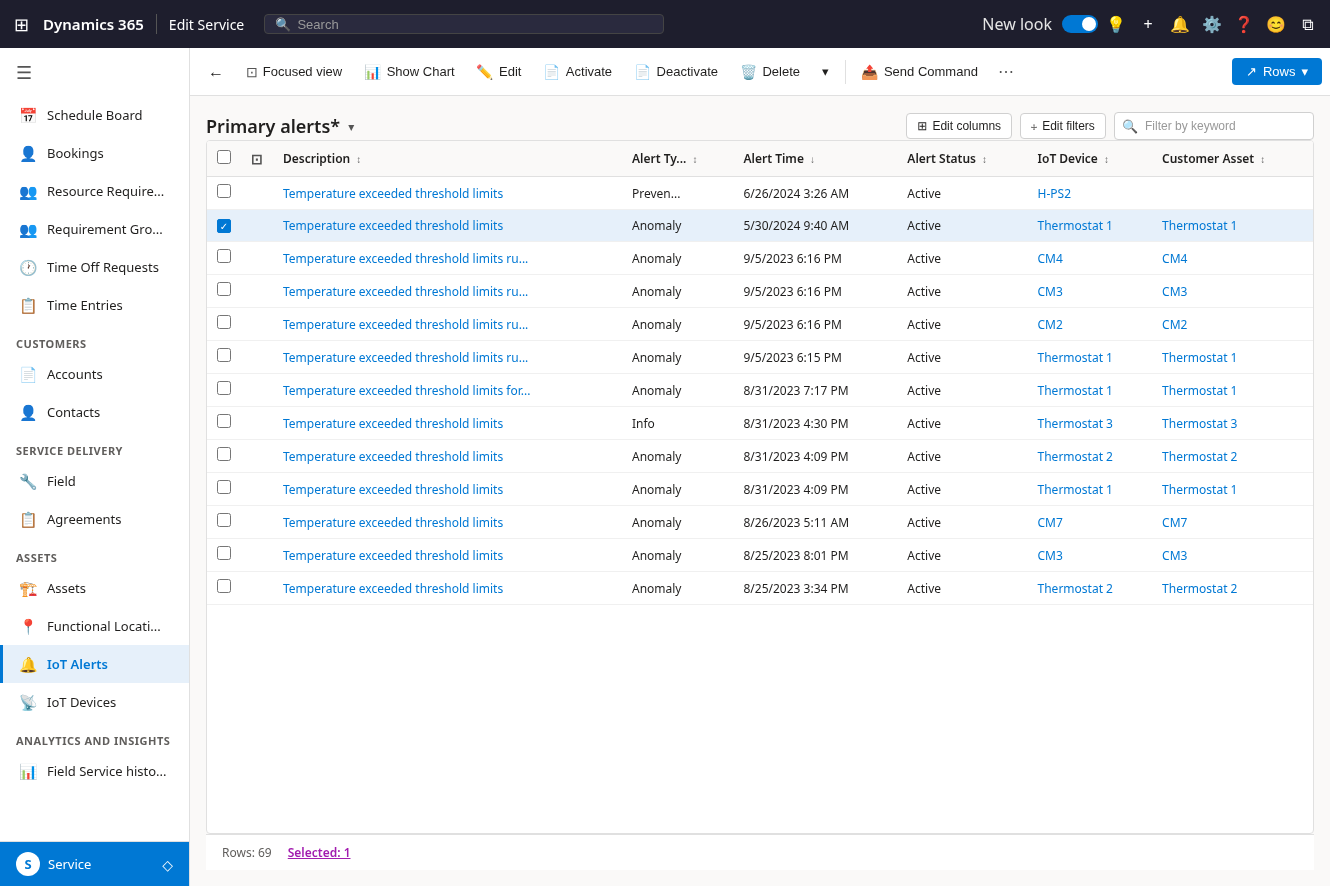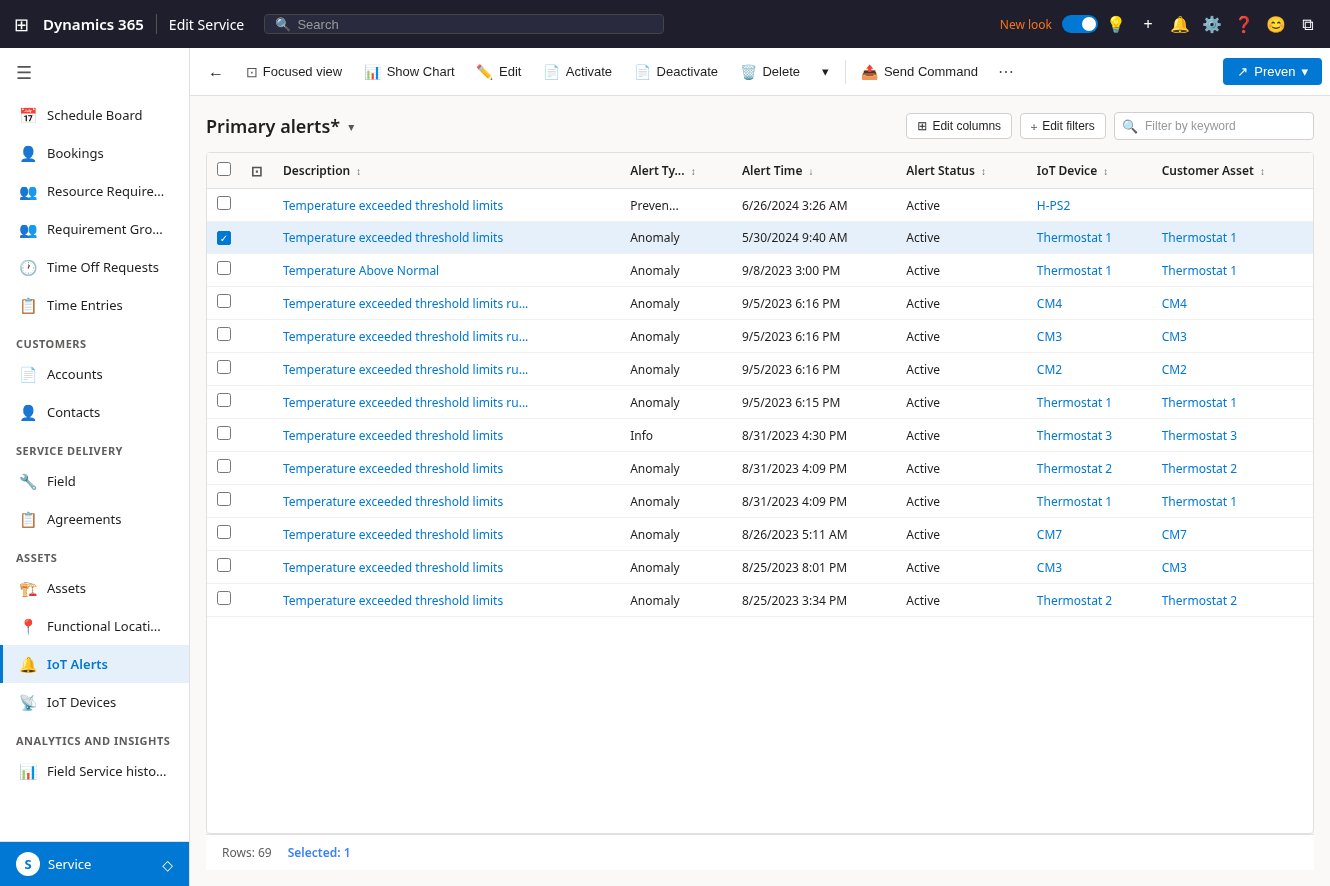--- a/index.html
+++ b/index.html
@@ -124,21 +124,20 @@
       border: none;
     }
     .tb-more { padding: 6px 8px; cursor: pointer; border: none; background: transparent; font-size: 16px; color: #555; border-radius: 4px; }
 
     
     .grid-area { flex: 1; overflow: hidden; display: flex; flex-direction: column; padding: 16px; }
     .grid-header {
       display: flex;
       align-items: center;
       gap: 8px;
-      margin-bottom: 12px;
     }
     .grid-title { font-size: 18px; font-weight: 600; color: #201f1e; }
     .grid-dropdown-icon { font-size: 12px; color: #555; cursor: pointer; }
     .grid-actions { margin-left: auto; display: flex; align-items: center; gap: 8px; }
     .grid-action-btn {
       display: flex;
       align-items: center;
       gap: 5px;
       padding: 5px 10px;
       border: 1px solid #d0d0d0;
@@ -200,41 +199,41 @@
       background: #fff;
       border-top: 1px solid #e0e0e0;
       display: flex;
       align-items: center;
       padding: 0 16px;
       font-size: 12px;
       color: #605e5c;
       gap: 16px;
       flex-shrink: 0;
     }
-    .footer-selected { color: #3b82f6; font-weight: 600; }
+    .footer-selected { color: #a21caf; font-weight: 600; text-decoration: underline; }
 
     
     .table-wrap::-webkit-scrollbar { width: 8px; height: 8px; }
     .table-wrap::-webkit-scrollbar-track { background: #f3f2f1; }
     .table-wrap::-webkit-scrollbar-thumb { background: #c8c6c4; border-radius: 4px; }
   </style>
 </head>
 <body>
 
 <div class="top-nav">
   <span class="top-nav-grid">⊞</span>
   <span class="top-nav-title">Dynamics 365</span>
   <div class="top-nav-divider"></div>
   <span class="top-nav-app">Edit Service</span>
   <div class="top-nav-search">
     <span style="color:#999;">🔍</span>
     <input type="text" placeholder="Search" style="">
   </div>
   <div class="top-nav-right">
-    <span style="font-size:12px;color:#f97316;">New look</span>
+    <span style="font-size:16px;color:#e5e5e5;">New look</span>
     <div class="toggle-wrap">
       <div class="toggle"></div>
     </div>
     <div class="nav-icon">💡</div>
     <div class="nav-icon">+</div>
     <div class="nav-icon">🔔</div>
     <div class="nav-icon">⚙️</div>
     <div class="nav-icon">❓</div>
     <div class="nav-icon">😊</div>
     <div class="nav-icon">⧉</div>
@@ -361,21 +360,21 @@
       <button class="tb-btn">
         <span class="icon">📤</span>
         <span>Send Command</span>
       </button>
       <button class="tb-more">
         <span>⋯</span>
       </button>
       <div class="tb-spacer"></div>
       <button class="tb-share">
         <span>↗</span>
-        <span>Preven</span>
+        <span>Rows</span>
         <span>▾</span>
       </button>
     </div>
 
     <div class="grid-area">
       <div class="grid-header">
         <span class="grid-title">
           <span>Primary alerts</span><span>*</span>
         </span>
         <span class="grid-dropdown-icon">▾</span>
@@ -448,30 +447,20 @@
                 <td><a class="td-link">Temperature exceeded threshold limits</a></td>
                 <td>Anomaly</td>
                 <td>5/30/2024 9:40 AM</td>
                 <td>Active</td>
                 <td><a class="td-link">Thermostat 1</a></td>
                 <td><a class="td-link">Thermostat 1</a></td>
               </tr>
               <tr>
                 <td><input type="checkbox" class="cb" style=""></td>
                 <td></td>
-                <td><a class="td-link">Temperature Above Normal</a></td>
-                <td>Anomaly</td>
-                <td>9/8/2023 3:00 PM</td>
-                <td>Active</td>
-                <td><a class="td-link">Thermostat 1</a></td>
-                <td><a class="td-link">Thermostat 1</a></td>
-              </tr>
-              <tr>
-                <td><input type="checkbox" class="cb" style=""></td>
-                <td></td>
                 <td><a class="td-link">Temperature exceeded threshold limits ru...</a></td>
                 <td>Anomaly</td>
                 <td>9/5/2023 6:16 PM</td>
                 <td>Active</td>
                 <td><a class="td-link">CM4</a></td>
                 <td><a class="td-link">CM4</a></td>
               </tr>
               <tr>
                 <td><input type="checkbox" class="cb" style=""></td>
                 <td></td>
@@ -491,20 +480,30 @@
                 <td>Active</td>
                 <td><a class="td-link">CM2</a></td>
                 <td><a class="td-link">CM2</a></td>
               </tr>
               <tr>
                 <td><input type="checkbox" class="cb" style=""></td>
                 <td></td>
                 <td><a class="td-link">Temperature exceeded threshold limits ru...</a></td>
                 <td>Anomaly</td>
                 <td>9/5/2023 6:15 PM</td>
+                <td>Active</td>
+                <td><a class="td-link">Thermostat 1</a></td>
+                <td><a class="td-link">Thermostat 1</a></td>
+              </tr>
+              <tr>
+                <td><input type="checkbox" class="cb" style=""></td>
+                <td></td>
+                <td><a class="td-link">Temperature exceeded threshold limits for...</a></td>
+                <td>Anomaly</td>
+                <td>8/31/2023 7:17 PM</td>
                 <td>Active</td>
                 <td><a class="td-link">Thermostat 1</a></td>
                 <td><a class="td-link">Thermostat 1</a></td>
               </tr>
               <tr>
                 <td><input type="checkbox" class="cb" style=""></td>
                 <td></td>
                 <td><a class="td-link">Temperature exceeded threshold limits</a></td>
                 <td>Info</td>
                 <td>8/31/2023 4:30 PM</td>

